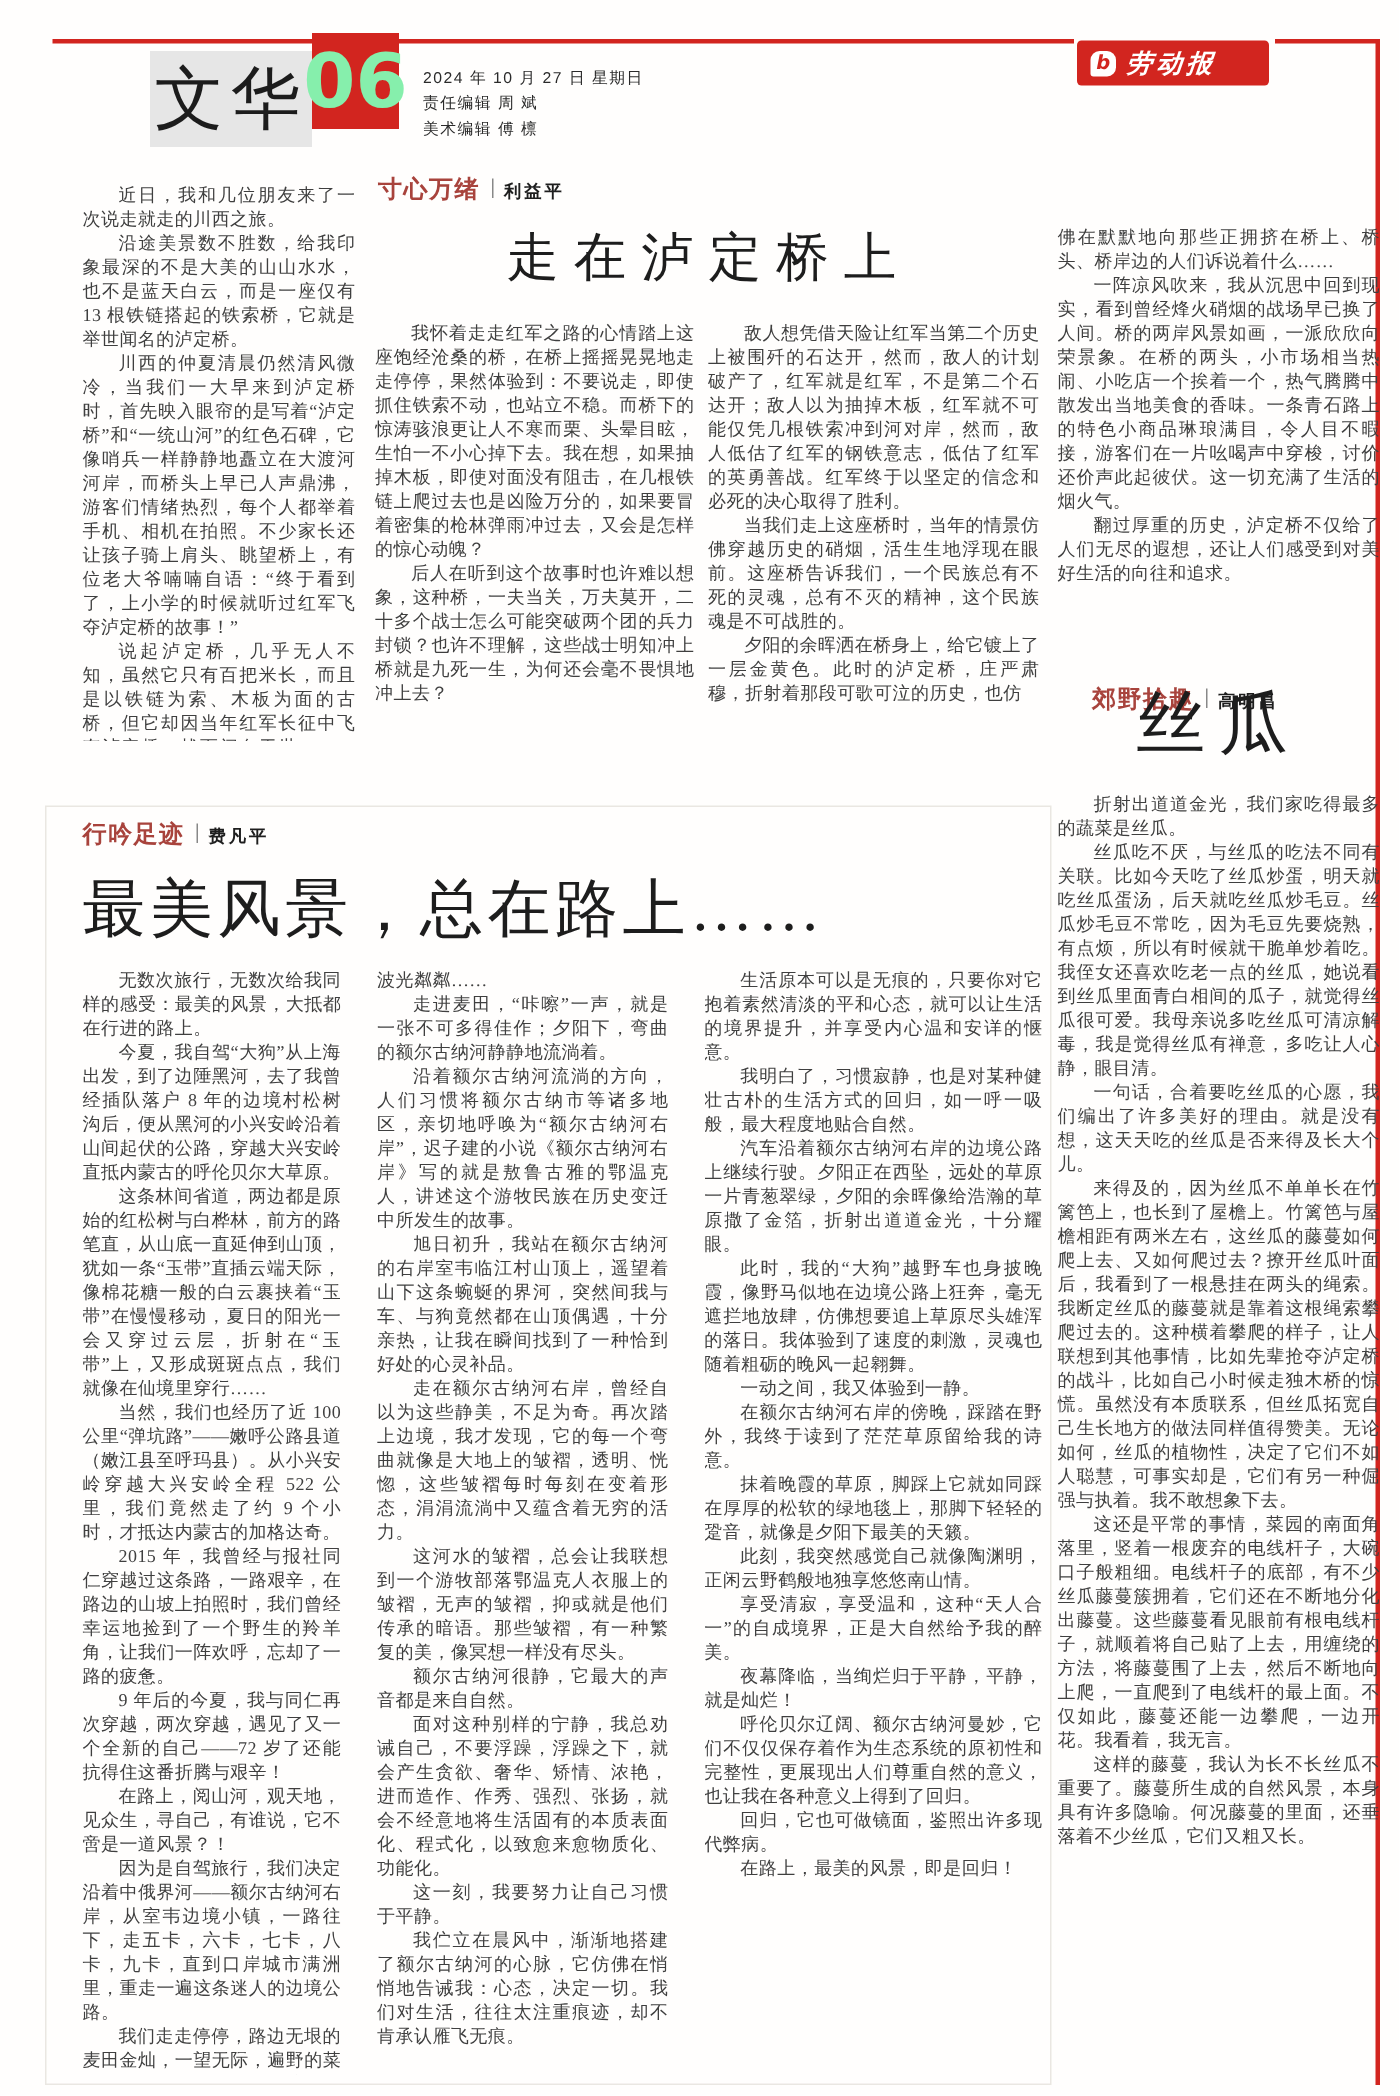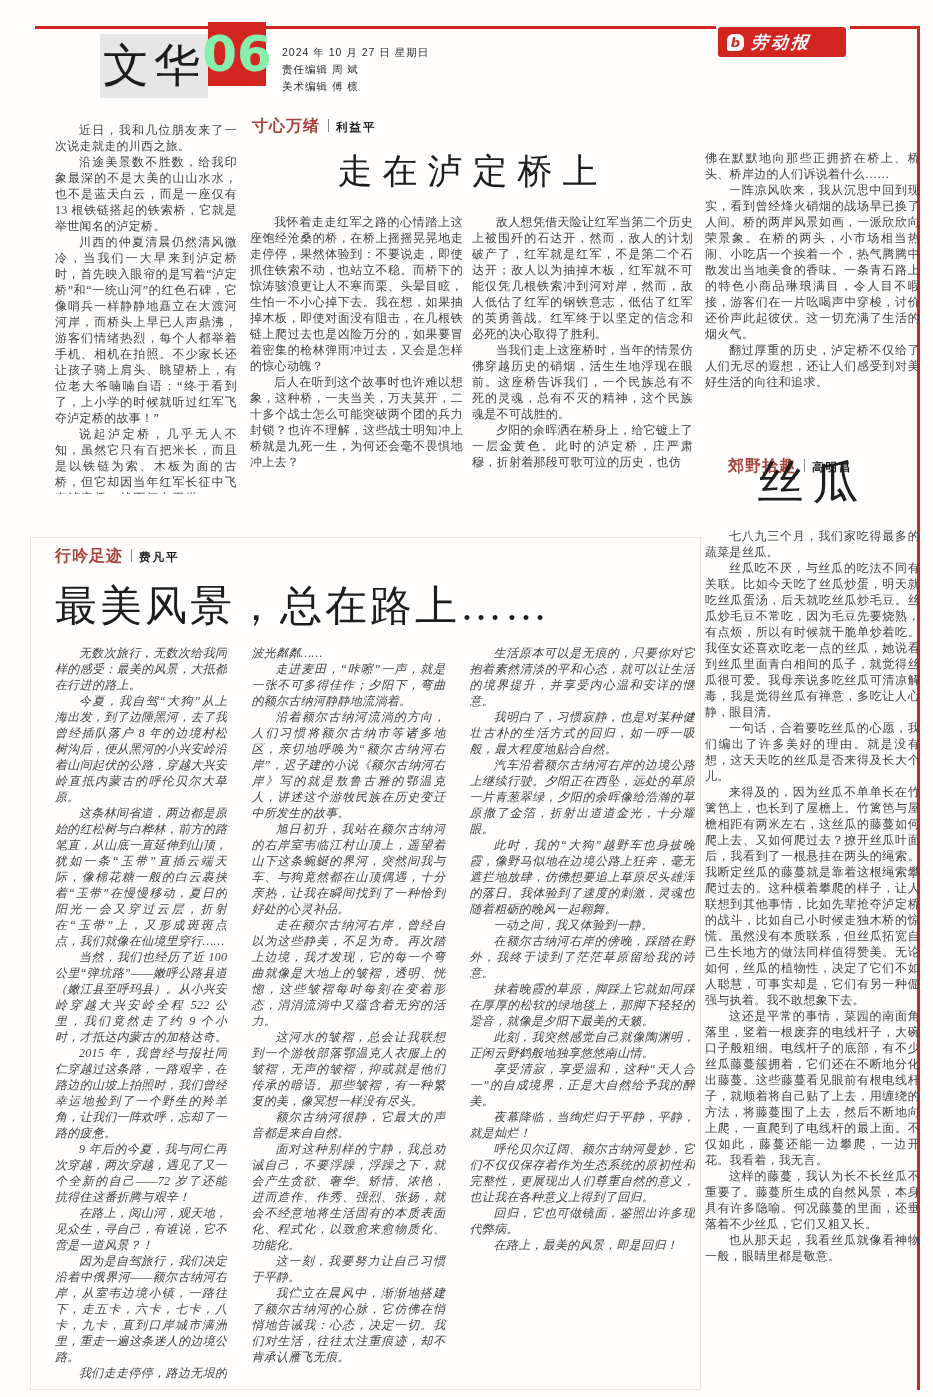--- a/index.html
+++ b/index.html
@@ -50,21 +50,21 @@
   
   .big-title { color:#1d1d1d; font-weight:400; text-align:center; white-space:nowrap; }
   
   .txtcol { font-size:12px; line-height:16px; text-align:justify; color:#3f3f3f;
     overflow:hidden; letter-spacing:0.3px; }
   .para { margin:0; text-indent:2em; }
   .cont { margin:0; text-indent:0; }
   .a2-box { position:absolute; left:30px; top:537px; width:671px; height:853px;
     border:1px solid #eae7e2; box-sizing:border-box; }
   .a2-cols { position:absolute; left:55px; top:645px; width:640px; height:738px;
-    display:flex; gap:24px;font-style:italic; }
+    display:flex; gap:24px; }
   .a2-cols .txtcol { height:738px; }
 </style>
 </head>
 <body>
 
 <div id="page">
 
   <div class="abs rule" style="left:35px;top:26px;width:681px;height:3px;"></div>
   <div class="abs rule" style="left:850px;top:26px;width:70px;height:3px;"></div>
   <div class="abs rule" style="left:917px;top:26px;width:3px;height:1364px;"></div>
@@ -112,27 +112,26 @@
         <p class="para">一阵凉风吹来，我从沉思中回到现实，看到曾经烽火硝烟的战场早已换了人间。桥的两岸风景如画，一派欣欣向荣景象。在桥的两头，小市场相当热闹、小吃店一个挨着一个，热气腾腾中散发出当地美食的香味。一条青石路上的特色小商品琳琅满目，令人目不暇接，游客们在一片吆喝声中穿梭，讨价还价声此起彼伏。这一切充满了生活的烟火气。</p>
         <p class="para">翻过厚重的历史，泸定桥不仅给了人们无尽的遐想，还让人们感受到对美好生活的向往和追求。</p>
       </div>
   </div>
 
   <div class="label-row" style="left:728px;top:426px;margin-top:30px;">
     <span class="col-label">郊野拾趣</span><span class="label-sep"></span><span class="author">高明昌</span>
   </div>
   <div class="abs big-title" style="left:705px;top:452px;width:215px;font-size:46px;letter-spacing:9px;">丝瓜</div>
   <div class="abs txtcol" style="left:705px;top:528px;width:215px;height:862px;">
-      <p class="para">七八九三个月，我们家吃得最多的蔬菜是丝瓜。</p>
+      <p class="para">折射出道道金光，我们家吃得最多的蔬菜是丝瓜。</p>
       <p class="para">丝瓜吃不厌，与丝瓜的吃法不同有关联。比如今天吃了丝瓜炒蛋，明天就吃丝瓜蛋汤，后天就吃丝瓜炒毛豆。丝瓜炒毛豆不常吃，因为毛豆先要烧熟，有点烦，所以有时候就干脆单炒着吃。我侄女还喜欢吃老一点的丝瓜，她说看到丝瓜里面青白相间的瓜子，就觉得丝瓜很可爱。我母亲说多吃丝瓜可清凉解毒，我是觉得丝瓜有禅意，多吃让人心静，眼目清。</p>
       <p class="para">一句话，合着要吃丝瓜的心愿，我们编出了许多美好的理由。就是没有想，这天天吃的丝瓜是否来得及长大个儿。</p>
       <p class="para">来得及的，因为丝瓜不单单长在竹篱笆上，也长到了屋檐上。竹篱笆与屋檐相距有两米左右，这丝瓜的藤蔓如何爬上去、又如何爬过去？撩开丝瓜叶面后，我看到了一根悬挂在两头的绳索。我断定丝瓜的藤蔓就是靠着这根绳索攀爬过去的。这种横着攀爬的样子，让人联想到其他事情，比如先辈抢夺泸定桥的战斗，比如自己小时候走独木桥的惊慌。虽然没有本质联系，但丝瓜拓宽自己生长地方的做法同样值得赞美。无论如何，丝瓜的植物性，决定了它们不如人聪慧，可事实却是，它们有另一种倔强与执着。我不敢想象下去。</p>
       <p class="para">这还是平常的事情，菜园的南面角落里，竖着一根废弃的电线杆子，大碗口子般粗细。电线杆子的底部，有不少丝瓜藤蔓簇拥着，它们还在不断地分化出藤蔓。这些藤蔓看见眼前有根电线杆子，就顺着将自己贴了上去，用缠绕的方法，将藤蔓围了上去，然后不断地向上爬，一直爬到了电线杆的最上面。不仅如此，藤蔓还能一边攀爬，一边开花。我看着，我无言。</p>
       <p class="para">这样的藤蔓，我认为长不长丝瓜不重要了。藤蔓所生成的自然风景，本身具有许多隐喻。何况藤蔓的里面，还垂落着不少丝瓜，它们又粗又长。</p>
-      <p class="para">也从那天起，我看丝瓜就像看神物一般，眼睛里都是敬意。</p>
     </div>
 
   <div class="a2-box"></div>
   <div class="label-row" style="left:55px;top:546px;">
     <span class="col-label">行吟足迹</span><span class="label-sep"></span><span class="author">费凡平</span>
   </div>
   <div class="abs big-title" style="left:30px;top:578px;width:545px;font-size:42px;letter-spacing:3px;">最美风景，总在路上……</div>
 
   <div class="a2-cols">
     <div class="txtcol" style="width:182px;">

